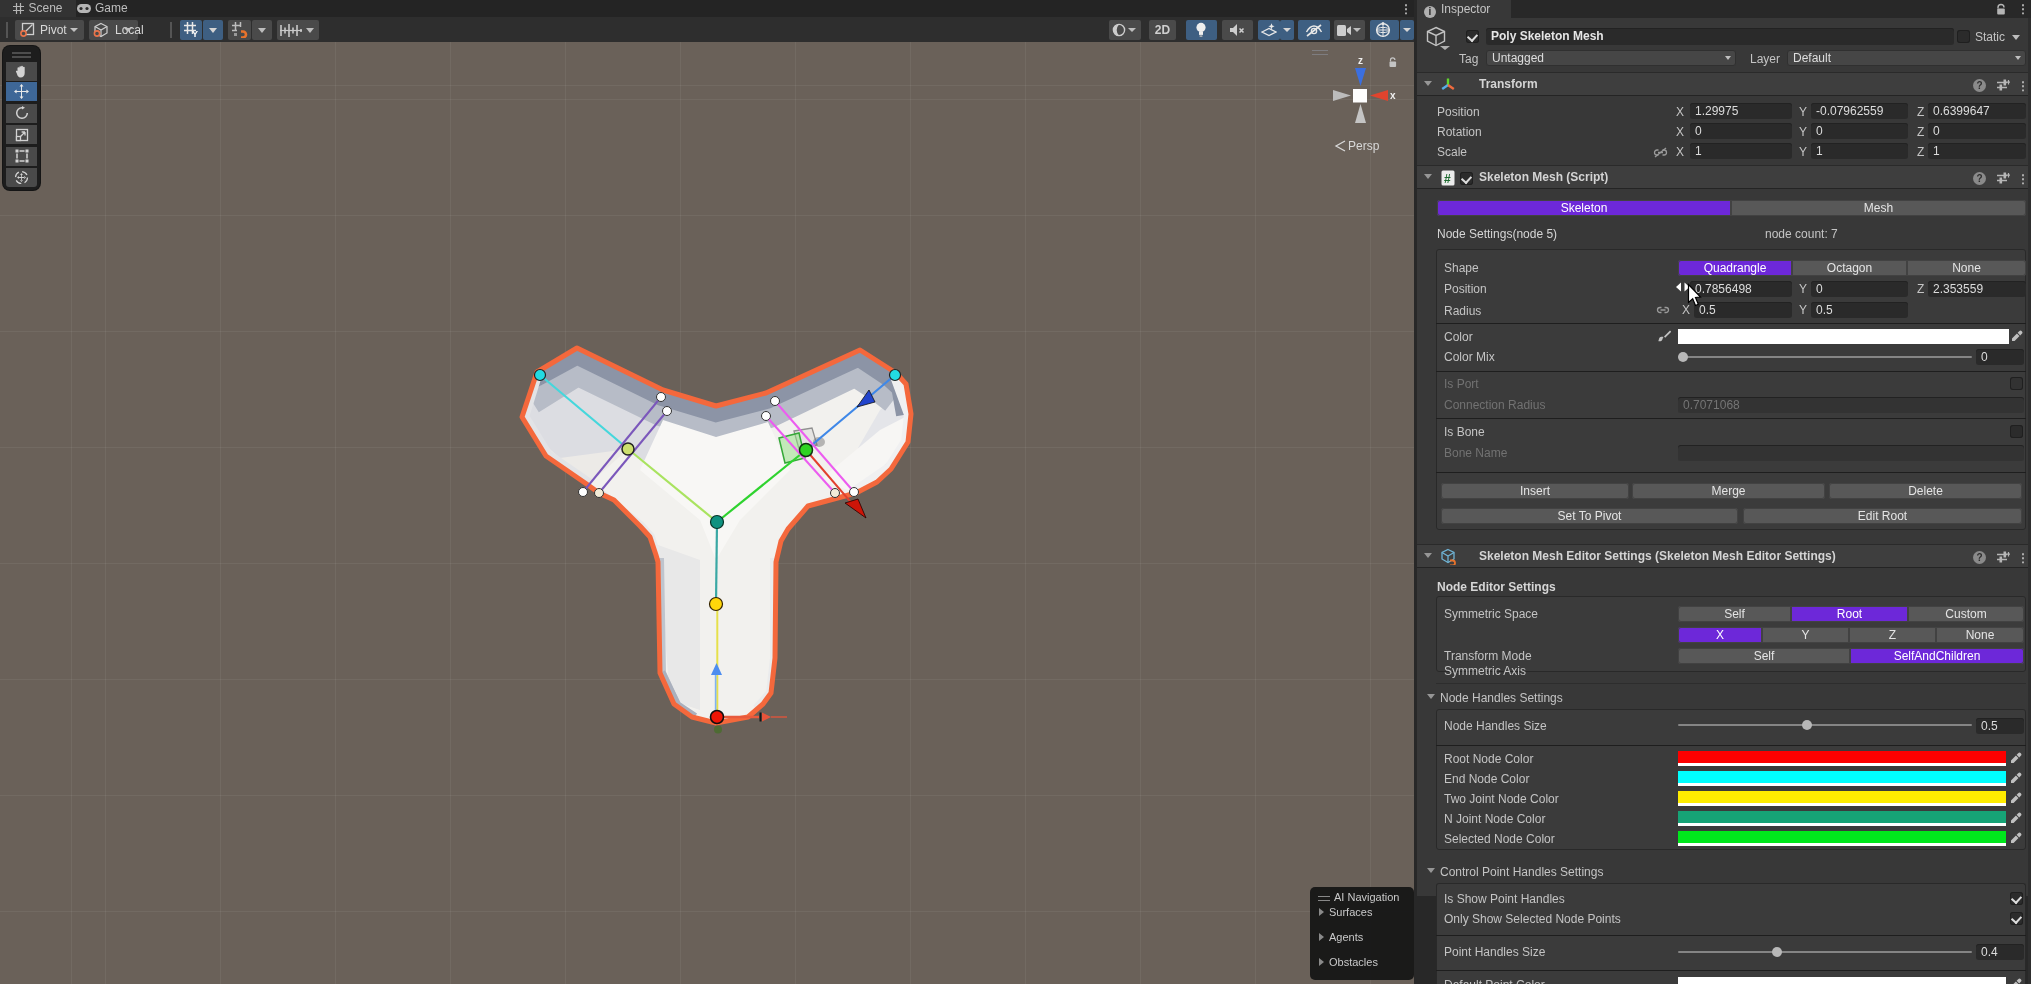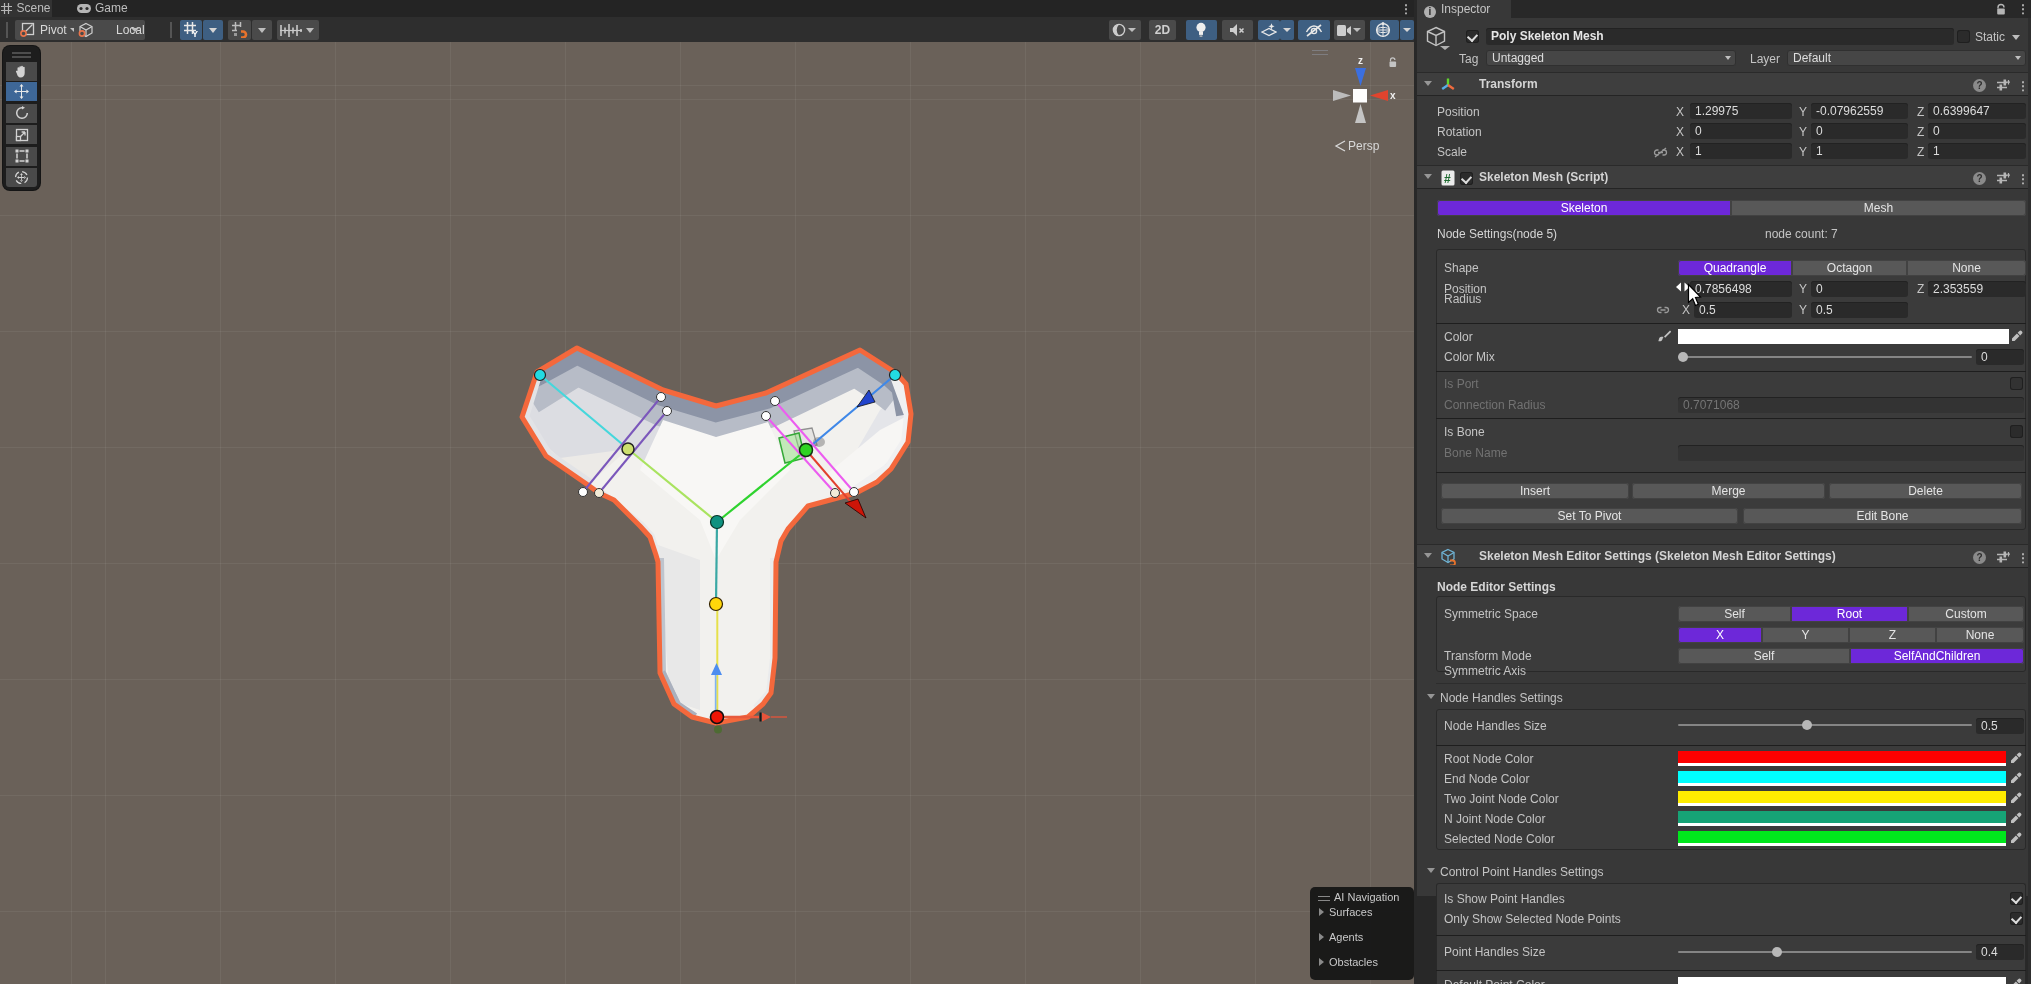--- a/index.html
+++ b/index.html
@@ -1,21 +1,21 @@
 <!DOCTYPE html>
 <html><head><meta charset="utf-8">
 <style>
 *{margin:0;padding:0;box-sizing:border-box}
 html,body{width:2031px;height:984px;overflow:hidden}
 body{position:relative;background:#282828;font-family:"Liberation Sans",sans-serif;font-size:12px;color:#c8c8c8}
 
 #scene{position:absolute;left:0;top:0;width:1414px;height:984px;background:#242424}
 #scenetabs{position:absolute;left:0;top:0;width:1414px;height:17px;background:#242424}
 .tab{position:absolute;top:0;height:17px;color:#bdbdbd;font-size:12px;line-height:17px}
-#stab1{left:0;width:52px;background:#333333;text-align:center}
+#stab1{left:0;width:76px;background:#333333;text-align:center}
 #stab2{left:77px;width:88px}
 #sceneToolbar{position:absolute;left:0;top:17px;width:1414px;height:25px;background:#2e2e2e}
 .tbtn{position:absolute;top:3px;height:20px;background:#4a4a4a;border-radius:2px;color:#d8d8d8;line-height:20px}
 .tbtn.blue{background:#3e5f82}
 .tsep{position:absolute;top:5px;width:2px;height:16px;border-left:1px solid #555;border-right:1px solid #555}
 #viewport{position:absolute;left:0;top:42px;width:1414px;height:942px;background:#6a6159;
  background-image:repeating-linear-gradient(to right,rgba(255,255,255,.055) 0 1px,transparent 1px 115px),repeating-linear-gradient(to bottom,rgba(255,255,255,.055) 0 1px,transparent 1px 116px);
  background-position:105px 57px;}
 
 #tools{position:absolute;left:3px;top:46px;width:37px;height:144px;background:#1d1d1d;border-radius:7px;box-shadow:0 0 0 1px #151515}
@@ -74,21 +74,21 @@
  <div class="dots" style="position:absolute;left:1400px;top:2px;font-size:12px">⋮</div>
  <div id="sceneToolbar">
   <div class="tsep" style="left:6px"></div>
   <div class="tbtn" style="left:15px;width:69px;padding-left:25px">Pivot
     <svg width="15" height="15" viewBox="0 0 15 15" style="position:absolute;left:5px;top:2px">
           <rect x="2.5" y="1.5" width="11" height="11" fill="none" stroke="#cfcfcf" stroke-width="1.3"></rect>
           <path d="M3.5 11.5L12.5 2.5" stroke="#cfcfcf" stroke-width="1.3"></path>
           <circle cx="3.5" cy="11.5" r="2.6" fill="#4a4a4a" stroke="#e8734a" stroke-width="1.6"></circle>
         </svg>
     <span style="position:absolute;right:6px;top:8px;width:0;height:0;border-top:4px solid #c0c0c0;border-left:4px solid transparent;border-right:4px solid transparent"></span></div>
-  <div class="tbtn" style="left:74px;width:71px;padding-left:42px">Local
+  <div class="tbtn" style="left:89px;width:49px;padding-left:26px">Local
     <svg width="16" height="16" viewBox="0 0 16 16" style="position:absolute;left:4px;top:2px">
           <path d="M8 1.5L14 4.5V11L8 14.5L2 11V4.5Z" fill="none" stroke="#cfcfcf" stroke-width="1.2"></path>
           <path d="M2 4.5L8 8L14 4.5M8 8V14.5" fill="none" stroke="#cfcfcf" stroke-width="1.2"></path>
           <circle cx="4" cy="11.5" r="2.6" fill="#4a4a4a" stroke="#e8734a" stroke-width="1.6"></circle>
         </svg>
     <span style="position:absolute;right:6px;top:8px;width:0;height:0;border-top:4px solid #c0c0c0;border-left:4px solid transparent;border-right:4px solid transparent"></span></div>
   <div class="tsep" style="left:170px"></div>
   <div class="tbtn blue" style="left:180px;width:22px">
     <svg width="16" height="17" viewBox="0 0 16 17" style="position:absolute;left:3px;top:1px">
           <path d="M4.5 1v12M9.5 1v12M1 4.5h12M1 9.5h12" stroke="#e8e8e8" stroke-width="1.5" fill="none"></path>
@@ -413,21 +413,21 @@
  <div class="lbl" style="left:27px;top:261px">Shape</div>
  <div class="seg first sel" style="left:261px;top:260px;width:114px">Quadrangle</div>
  <div class="seg" style="left:375px;top:260px;width:115px">Octagon</div>
  <div class="seg last" style="left:490px;top:260px;width:119px">None</div>
  <div class="lbl" style="left:27px;top:282px">Position</div>
  <div class="fld" style="left:273px;top:281px;width:102px">0.7856498</div>
  <div class="xyz" style="left:382px;top:282px">Y</div>
     <div class="fld" style="left:394px;top:281px;width:97px">0</div>
  <div class="xyz" style="left:500px;top:282px">Z</div>
     <div class="fld" style="left:511px;top:281px;width:98px">2.353559</div>
- <div class="lbl" style="left:27px;top:292px">Radius</div>
+ <div class="lbl" style="left:27px;top:304px">Radius</div>
  <svg width="14" height="8" viewBox="0 0 14 8" style="position:absolute;left:239px;top:306px">
       <path d="M5.5 1.5H4a2.4 2.4 0 0 0 0 5h1.5M8.5 1.5H10a2.4 2.4 0 0 1 0 5H8.5M4.5 4h5" stroke="#9a9a9a" stroke-width="1.3" fill="none"></path>
     </svg>
  <div class="xyz" style="left:265px;top:303px">X</div>
     <div class="fld" style="left:277px;top:302px;width:98px">0.5</div>
  <div class="xyz" style="left:382px;top:303px">Y</div>
     <div class="fld" style="left:394px;top:302px;width:97px">0.5</div>
  <div class="isep" style="top:323px"></div>
  <div class="lbl" style="left:27px;top:330px">Color</div>
  <svg width="14" height="14" viewBox="0 0 14 14" style="position:absolute;left:240px;top:330px">
@@ -450,21 +450,21 @@
  <div class="isep" style="top:418px"></div>
  <div class="lbl" style="left:27px;top:425px">Is Bone</div>
  <div class="chk" style="left:593px;top:425px"></div>
  <div class="lbl dis" style="left:27px;top:446px">Bone Name</div>
  <div class="fld dis" style="left:261px;top:445px;width:346px"></div>
  <div class="isep" style="top:472px"></div>
  <div class="btn" style="left:24px;top:483px;width:188px">Insert</div>
  <div class="btn" style="left:215px;top:483px;width:193px">Merge</div>
  <div class="btn" style="left:412px;top:483px;width:193px">Delete</div>
  <div class="btn" style="left:24px;top:508px;width:297px">Set To Pivot</div>
- <div class="btn" style="left:326px;top:508px;width:279px">Edit Bone</div>
+ <div class="btn" style="left:326px;top:508px;width:279px">Edit Root</div>
 
  <div class="hdr" style="top:544px">
       <span class="t">Skeleton Mesh Editor Settings (Skeleton Mesh Editor Settings)</span>
     </div>
  <div class="fold" style="left:7px;top:553px"></div>
  <svg width="17" height="17" viewBox="0 0 17 17" style="position:absolute;left:23px;top:548px">
       <path d="M8 1.5L14 4.5V11L8 14.5L2 11V4.5Z" fill="none" stroke="#6fb3d4" stroke-width="1.3"></path>
       <path d="M2 4.5L8 8L14 4.5M8 8V14.5" fill="none" stroke="#6fb3d4" stroke-width="1.3"></path>
       <path d="M10 12.5h2.5a2.5 2.5 0 0 1 0 5H10" fill="none" stroke="#e8732c" stroke-width="1.8"></path>
     </svg>

